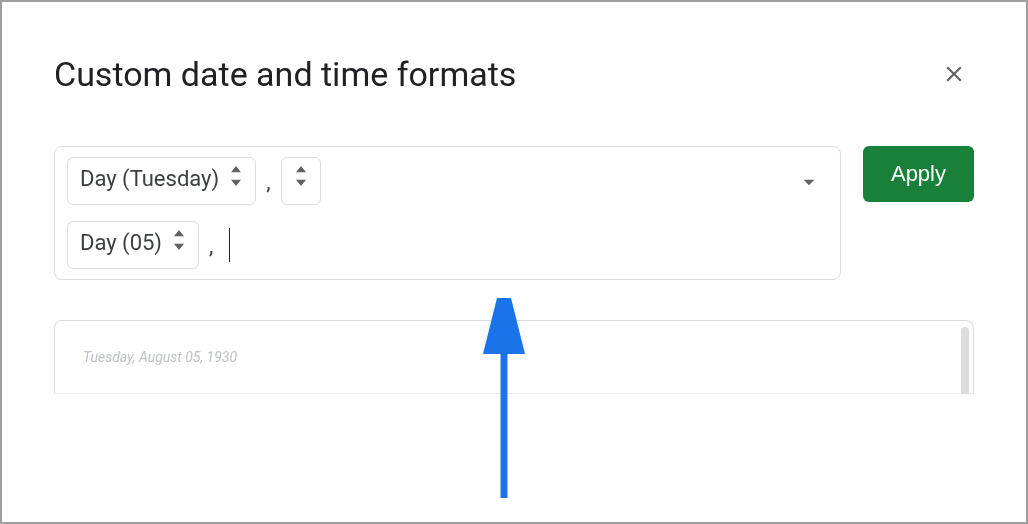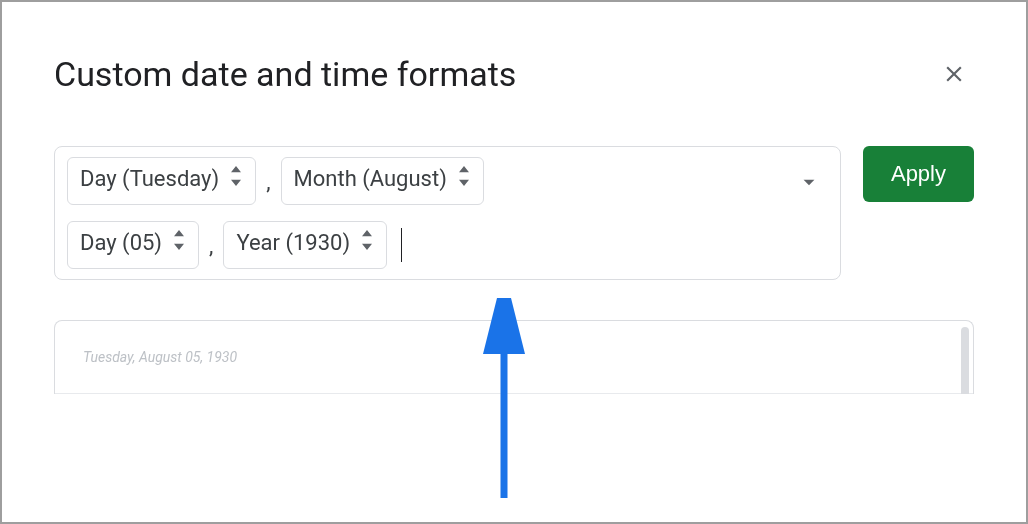--- a/index.html
+++ b/index.html
@@ -161,45 +161,36 @@
       <span class="token">
           <span>Day (Tuesday)</span>
           <span class="stepper">
             <svg viewBox="0 0 10 16">
               <path d="M5 0 L9 5 H1 Z M5 16 L1 11 H9 Z" fill="currentColor"></path>
             </svg>
           </span>
         </span>
         <span class="sep">,</span>
         <span class="token">
-          <span>Month (August)</span>
           <span class="stepper">
             <svg viewBox="0 0 10 16">
               <path d="M5 0 L9 5 H1 Z M5 16 L1 11 H9 Z" fill="currentColor"></path>
             </svg>
           </span>
         </span>
         <div class="row-break"></div>
         <span class="token">
           <span>Day (05)</span>
           <span class="stepper">
             <svg viewBox="0 0 10 16">
               <path d="M5 0 L9 5 H1 Z M5 16 L1 11 H9 Z" fill="currentColor"></path>
             </svg>
           </span>
         </span>
         <span class="sep">,</span>
-        <span class="token">
-          <span>Year (1930)</span>
-          <span class="stepper">
-            <svg viewBox="0 0 10 16">
-              <path d="M5 0 L9 5 H1 Z M5 16 L1 11 H9 Z" fill="currentColor"></path>
-            </svg>
-          </span>
-        </span>
         <span class="cursor"></span>
         <div class="expand-btn">
         <svg viewBox="0 0 24 24">
           <path d="M7 10l5 5 5-5z" fill="currentColor"></path>
         </svg>
       </div>
     </div>
     <button class="apply-btn">Apply</button>
   </div>
 

